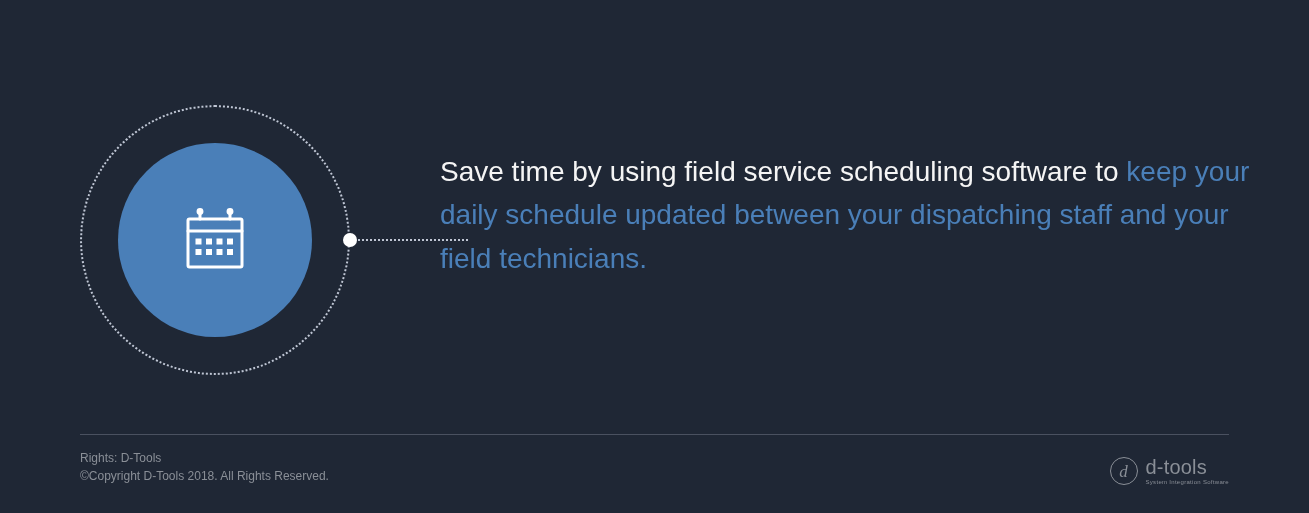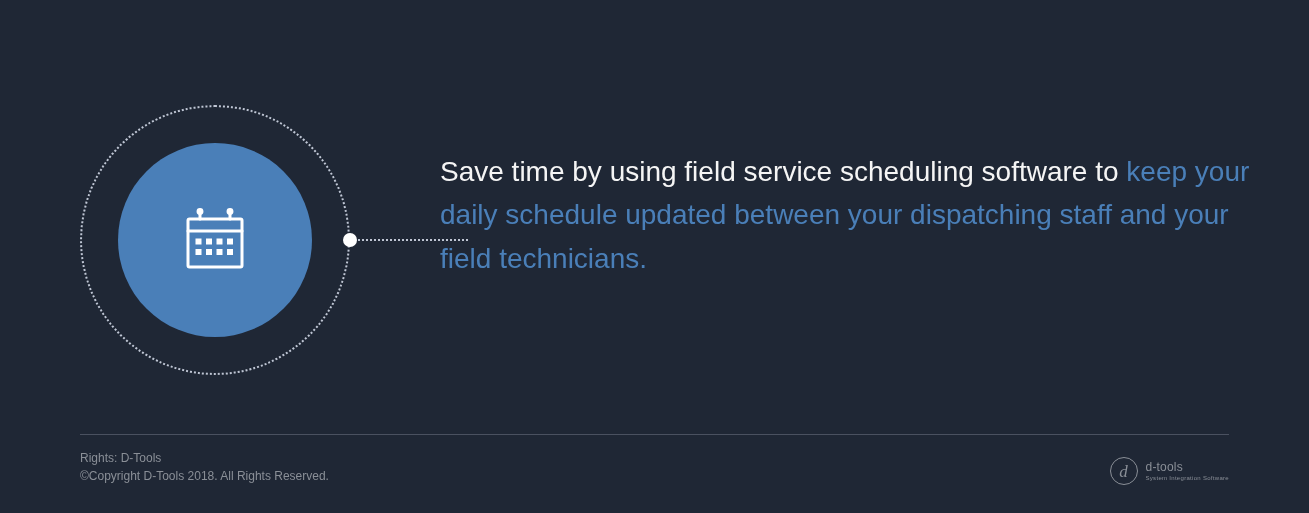--- a/index.html
+++ b/index.html
@@ -132,21 +132,21 @@
     font-style: italic;
     font-family: Georgia, "Times New Roman", serif;
     font-size: 17px;
     line-height: 1;
   }
   .logo-text {
     display: flex;
     flex-direction: column;
     line-height: 1;
   }
-  .logo-name { font-size: 12px; letter-spacing: 0.2px; }
+  .logo-name { font-size: 20px; letter-spacing: 0.2px; }
   .logo-tag  { font-size: 6px; letter-spacing: 0.3px; margin-top: 2px; color: var(--text-dim); }
 </style>
 </head>
 <body>
 
 <div class="slide">
 
   <div class="content">
 
     <div class="graphic">

